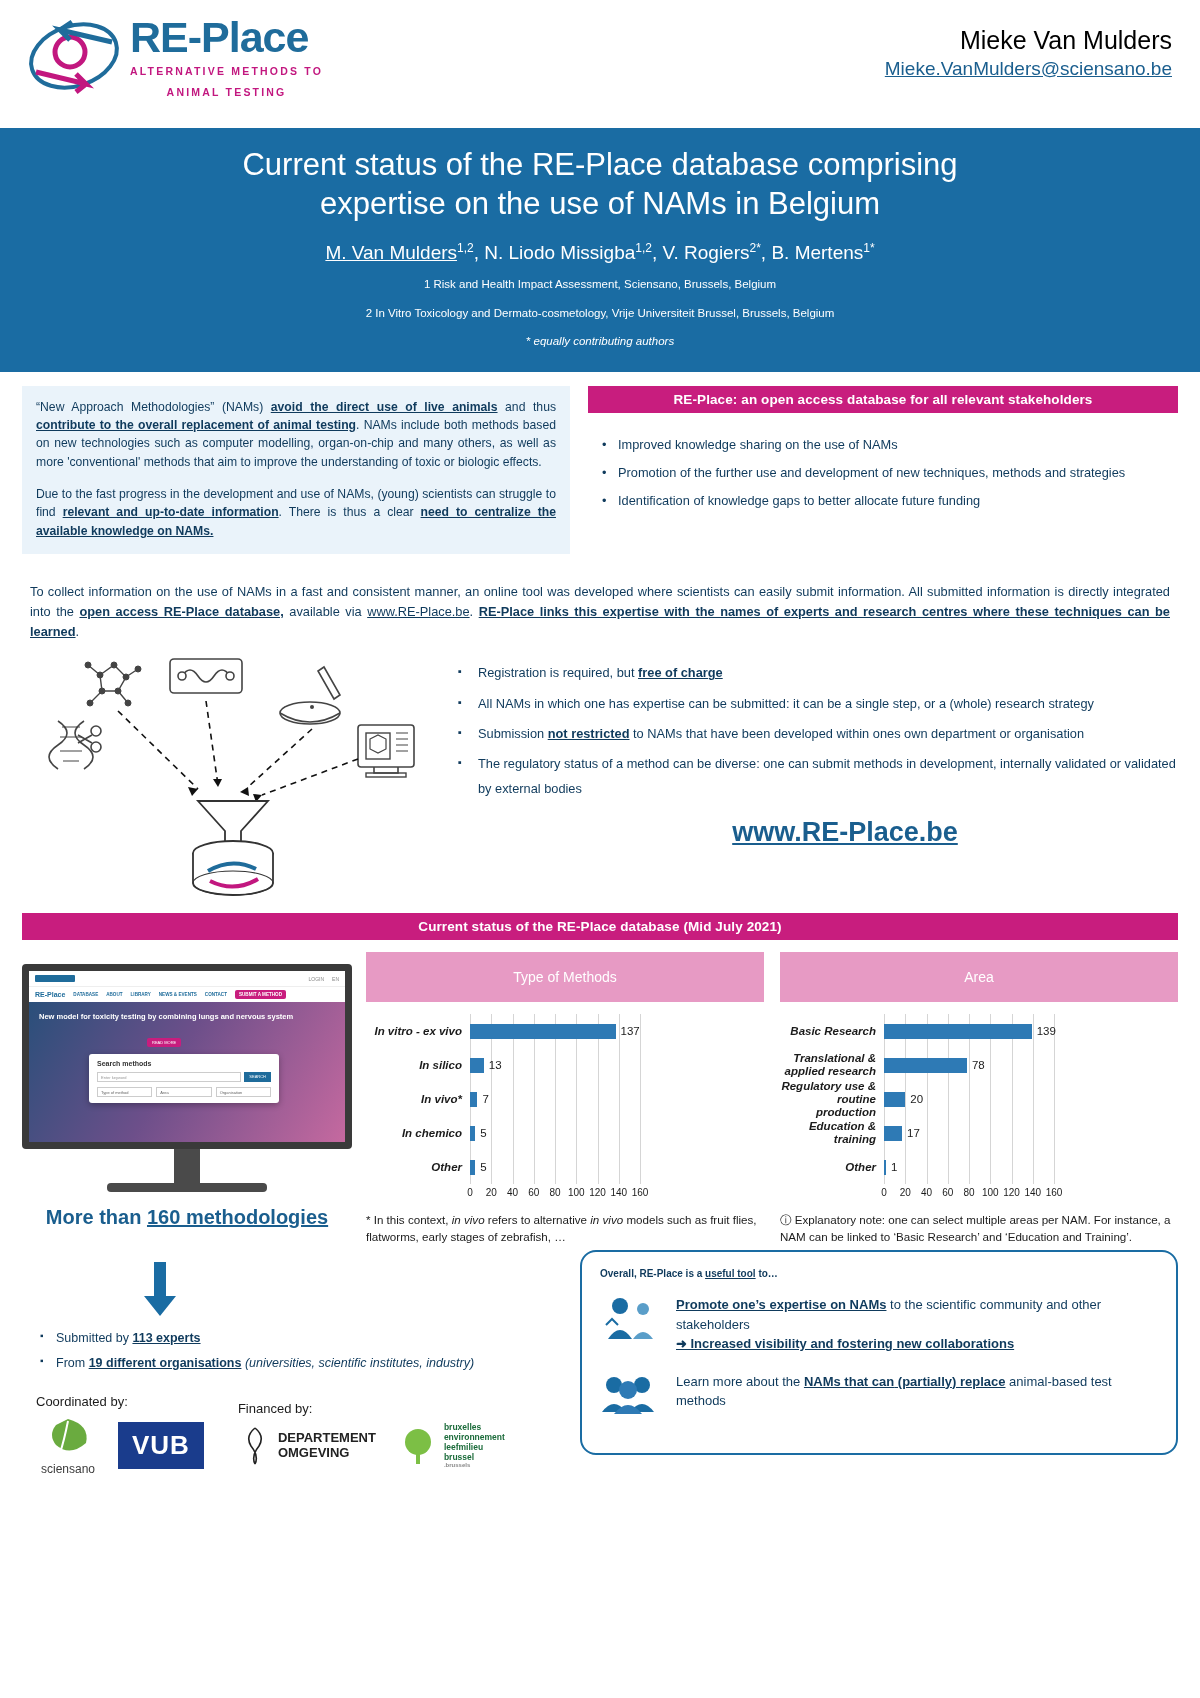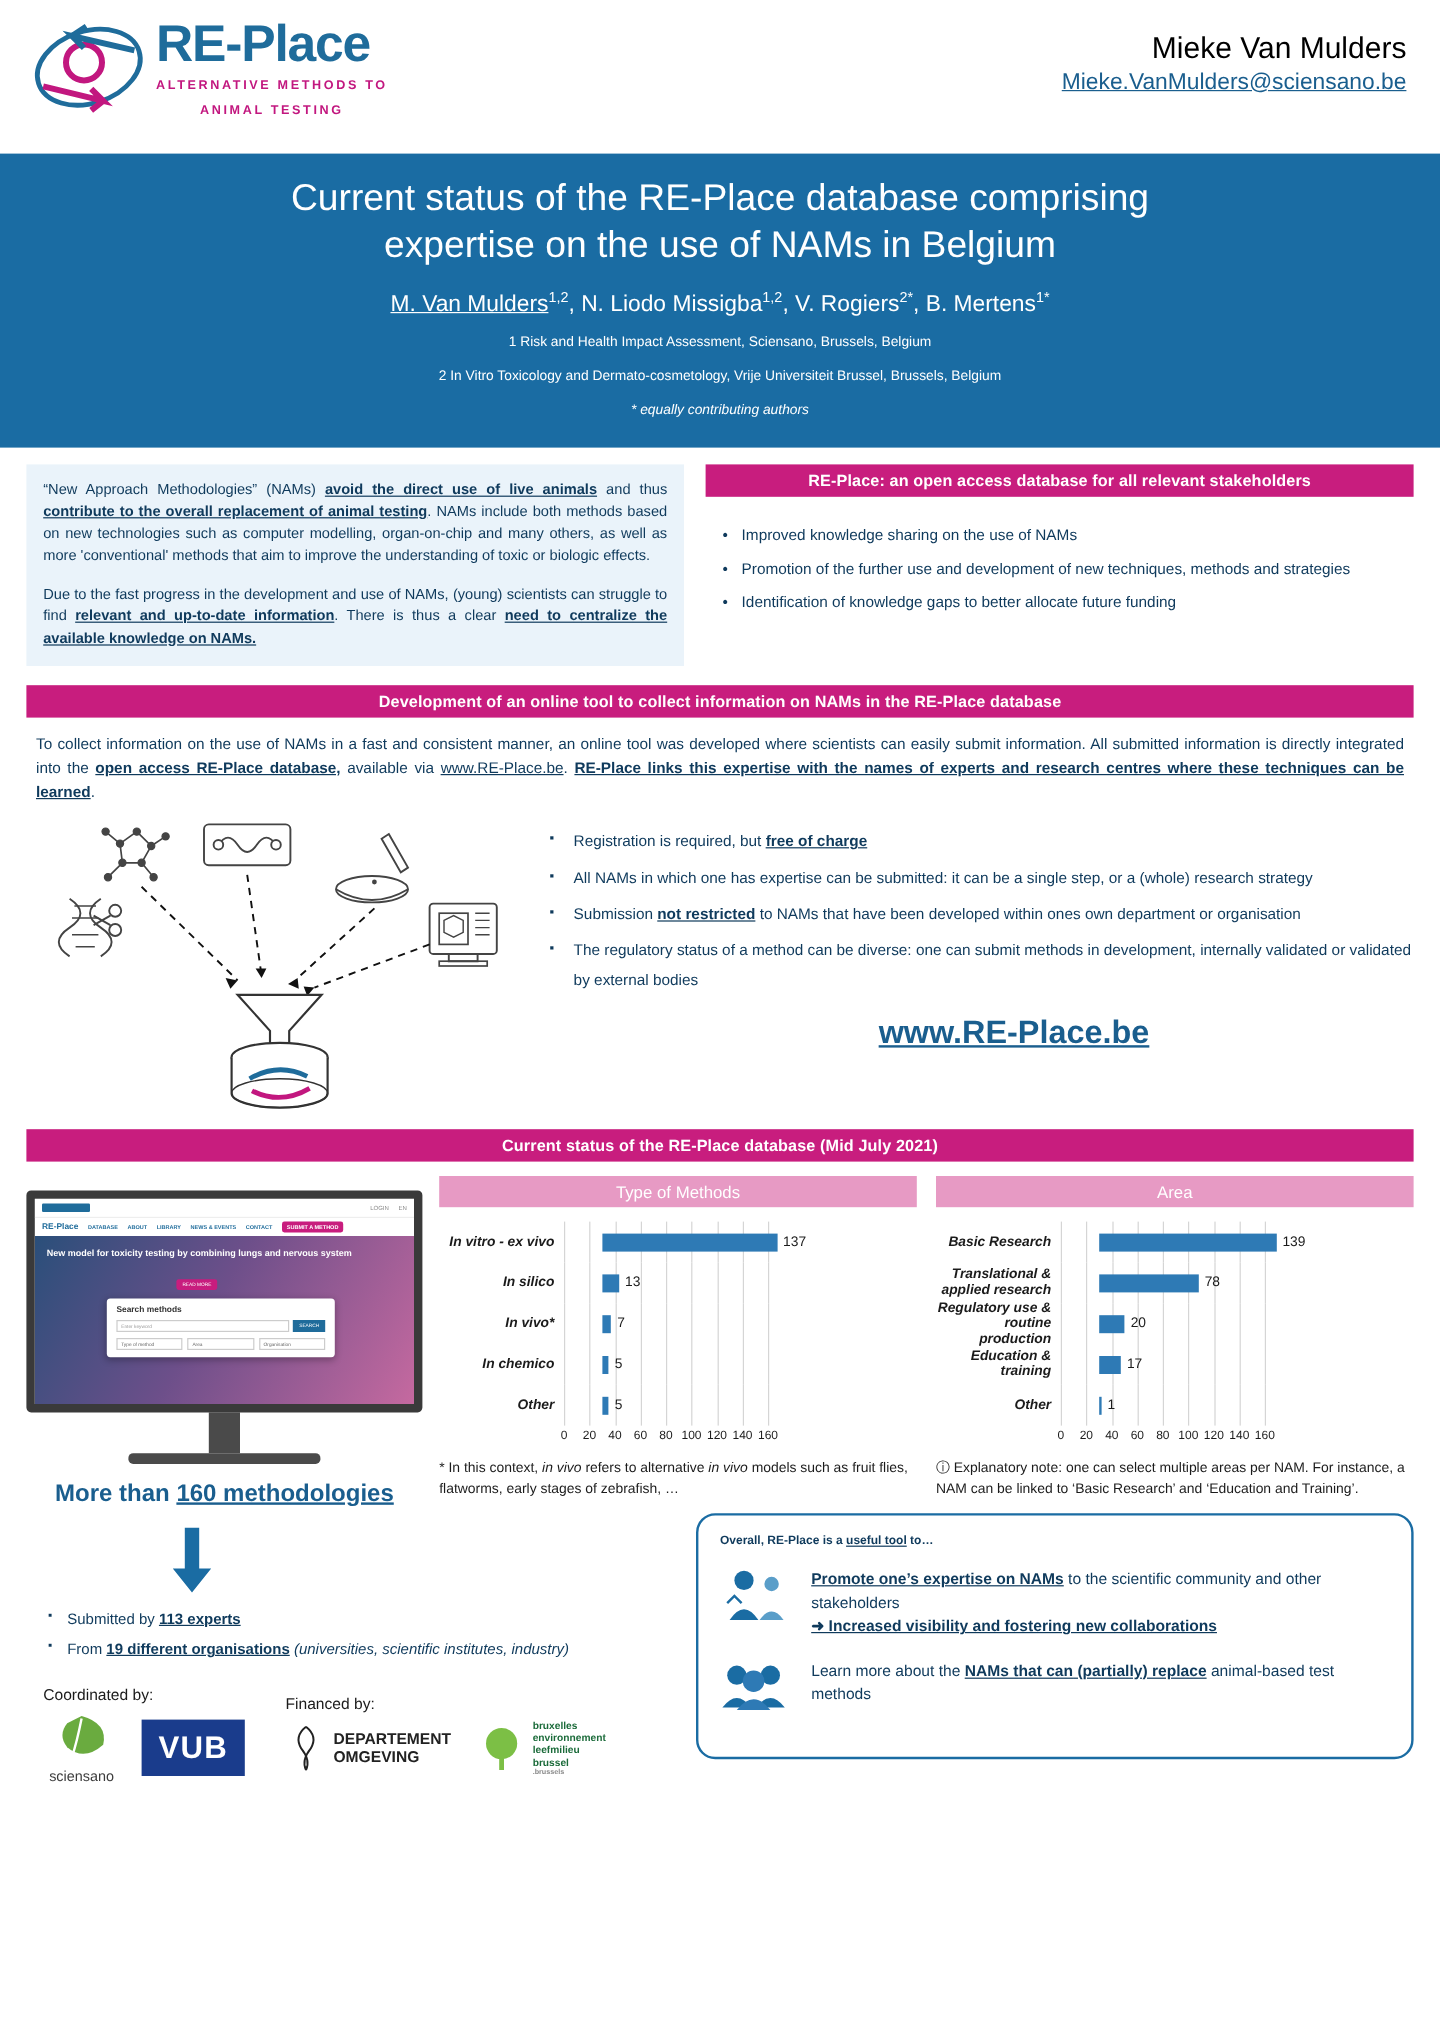--- a/index.html
+++ b/index.html
@@ -63,26 +63,26 @@
   .bullets2 li { list-style:none; position:relative; margin-bottom:6px; padding-left:4px;}
   .bullets2 ul { margin:0; padding-left:22px; }
   .bullets2 li:before { content:"▪"; position:absolute; left:-16px; color:#0f3a5c; font-size:11px;}
   .weburl { text-align:center; font-size:27px; font-weight:700; color:#1a5e8e; text-decoration:underline; margin:6px 0 0 60px; }
 
   
   .status-row { display:flex; gap:14px; margin-top:12px; }
   .screen-col { width:330px; }
   .charts-col { flex:1; display:flex; gap:16px; }
   .chart-block { flex:1; }
-  .chart-title { background:#e79ac4; color:#fff; text-align:center; font-size:14px; padding:5px; }
+  .chart-title { background:#e79ac4; color:#fff; text-align:center; font-size:14px; padding:17px; }
 
   .chart { position:relative; margin-top:12px; }
   .bar-row { display:flex; align-items:center; height:34px; }
   .bar-label { width:104px; text-align:right; font-size:11.5px; font-style:italic; font-weight:700; padding-right:8px; line-height:1.15;}
-  .bar-area { flex:1; position:relative; height:100%; display:flex; align-items:center;padding-left:32px; }
+  .bar-area { flex:1; position:relative; height:100%; display:flex; align-items:center; }
   .bar { height:15px; background:#2e7ab5; }
   .bar-val { font-size:11.5px; margin-left:5px; }
   .grid { position:absolute; top:0; bottom:0; width:1px; background:#d5d5d5; }
   .axis { display:flex; margin-top:2px; }
   .axis-spacer { width:104px; }
   .axis-nums { flex:1; position:relative; height:16px; }
   .axis-num { position:absolute; font-size:10px; transform:translateX(-50%); top:1px; }
 
   .note { font-size:11.6px; line-height:1.45; margin-top:10px; color:#1b1b1b; }
   .note em { font-style:italic; }
@@ -172,21 +172,20 @@
           <ul>
             <li>Improved knowledge sharing on the use of NAMs</li>
             <li>Promotion of the further use and development of new techniques, methods and strategies</li>
             <li>Identification of knowledge gaps to better allocate future funding</li>
           </ul>
         </div>
       </div>
     </div>
 
     <div class="full-sec">
-      <div class="sec-head">Development of an online tool to collect information on NAMs in the RE-Place database</div>
       <div class="tool-body">
         <span>To collect information on the use of NAMs in a fast and consistent manner, an online tool was developed where scientists can easily submit information. All submitted information is directly integrated into the </span><b class="ul">open access RE-Place database,</b><span> available via </span><span class="ul">www.RE-Place.be</span><span>. </span><b class="ul">RE-Place links this expertise with the names of experts and research centres where these techniques can be learned</b><span>.</span>
       </div>
 
       <div class="mid-row">
         <div class="diagram">
           <svg width="430" height="250" viewBox="0 0 430 250">
 
             <g stroke="#444" fill="#444">
               <circle cx="78" cy="28" r="3"></circle>

